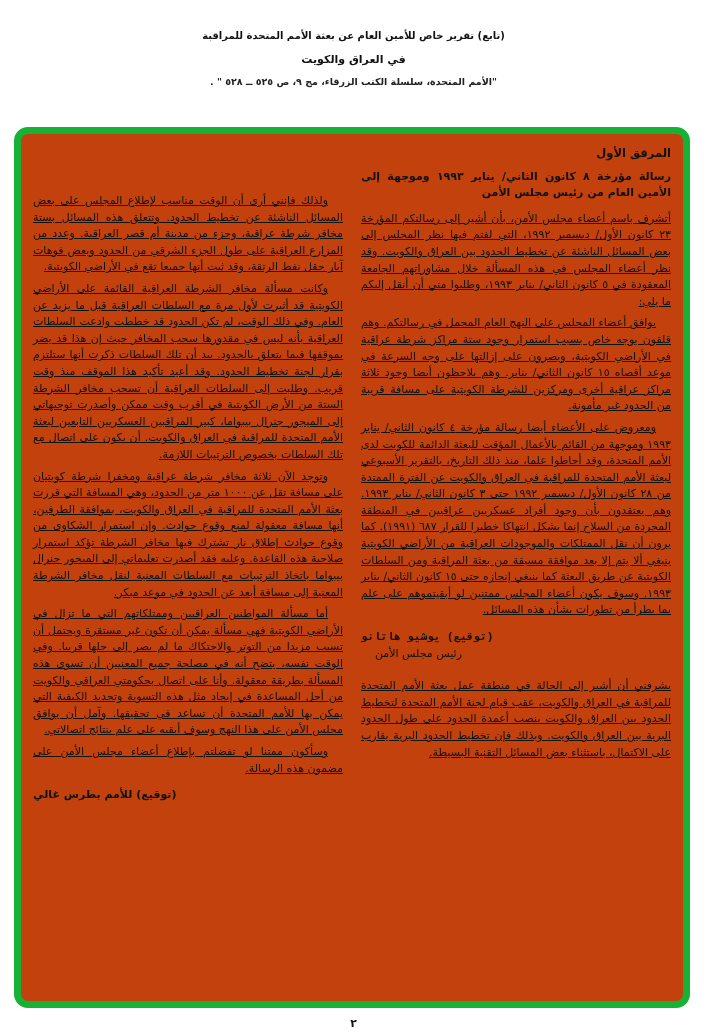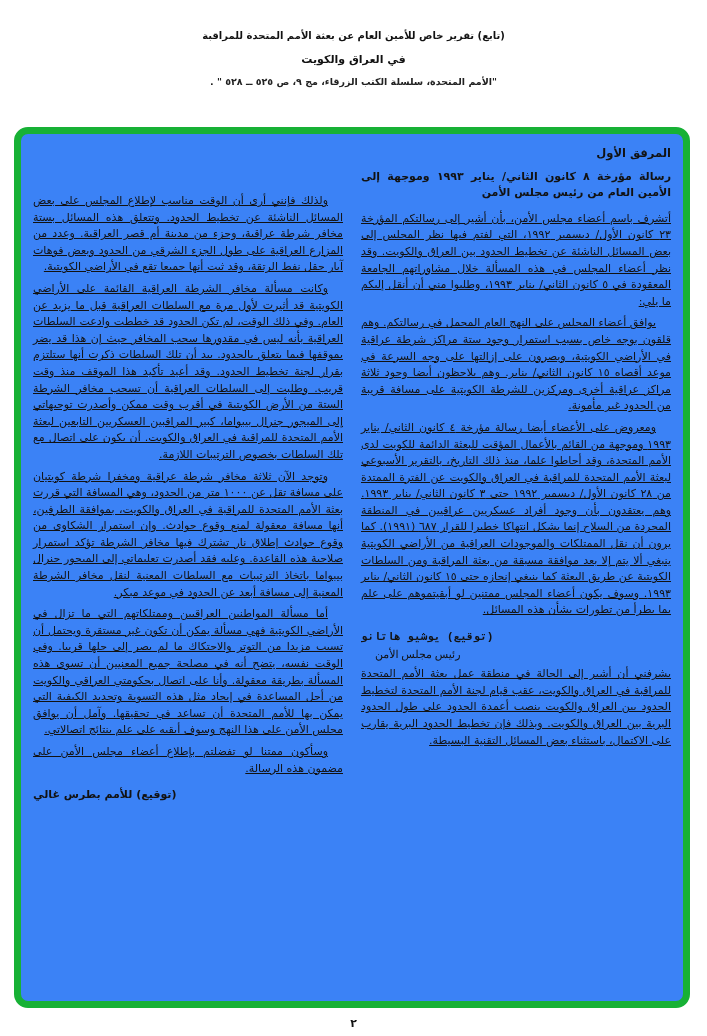--- a/index.html
+++ b/index.html
@@ -33,21 +33,21 @@
     color: #222;
   }
   .highlight-box {
     position: absolute;
     left: 14px;
     top: 127px;
     width: 676px;
     height: 881px;
     border: 7px solid #17b135;
     border-radius: 14px;
-    background: #3b82f6;
+    background: #c2410c;
     padding: 9px 12px 8px 12px;
     overflow: hidden;
   }
   .columns {
     direction: rtl;
     display: flex;
     gap: 18px;
     height: 100%;
   }
   .col {
@@ -78,23 +78,22 @@
   }
   .signature {
     direction: rtl;
     text-align: left;
     font-weight: bold;
     margin-top: 10px;
   }
   .signature-title {
     direction: rtl;
     text-align: left;
-    margin-bottom: 4px;
+    margin-bottom: 16px;
     padding-left: 14px;
-    font-family: Liberation Serif, serif;
   }
   .left-col-offset {
     margin-top: 50px !important;
   }
   .annex2-gap {
     margin-top: 46px;
   }
   .sig-gap {
     font-family: Liberation Mono, monospace;
   }

